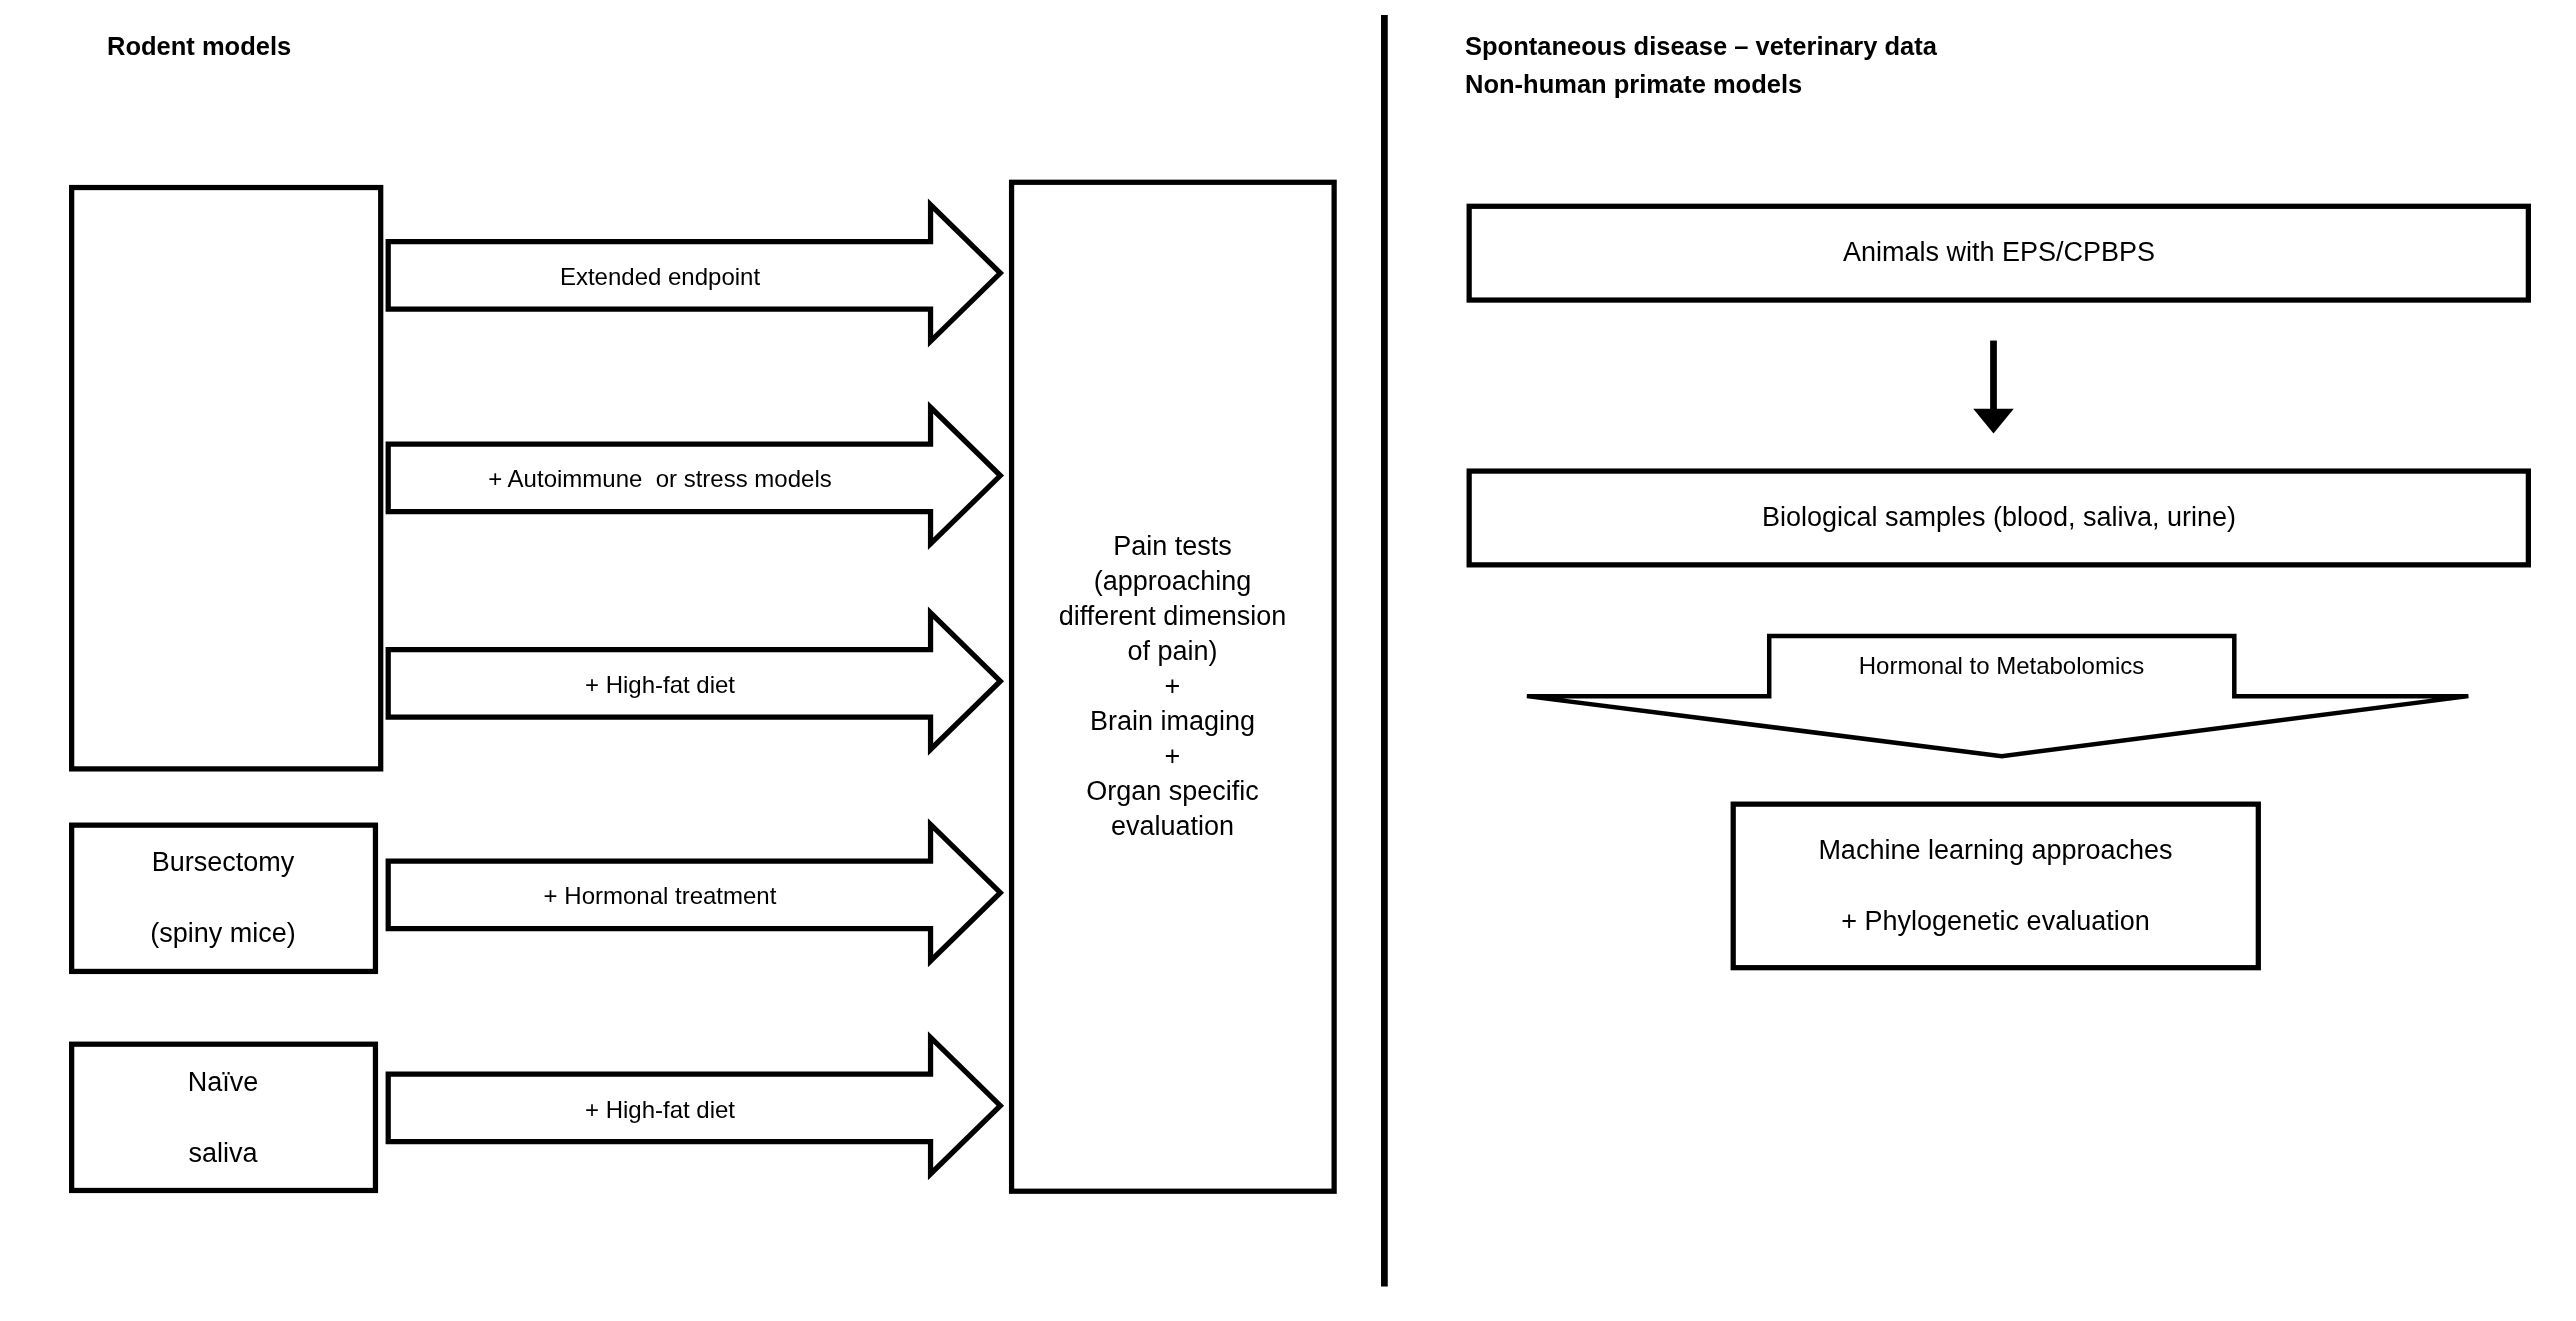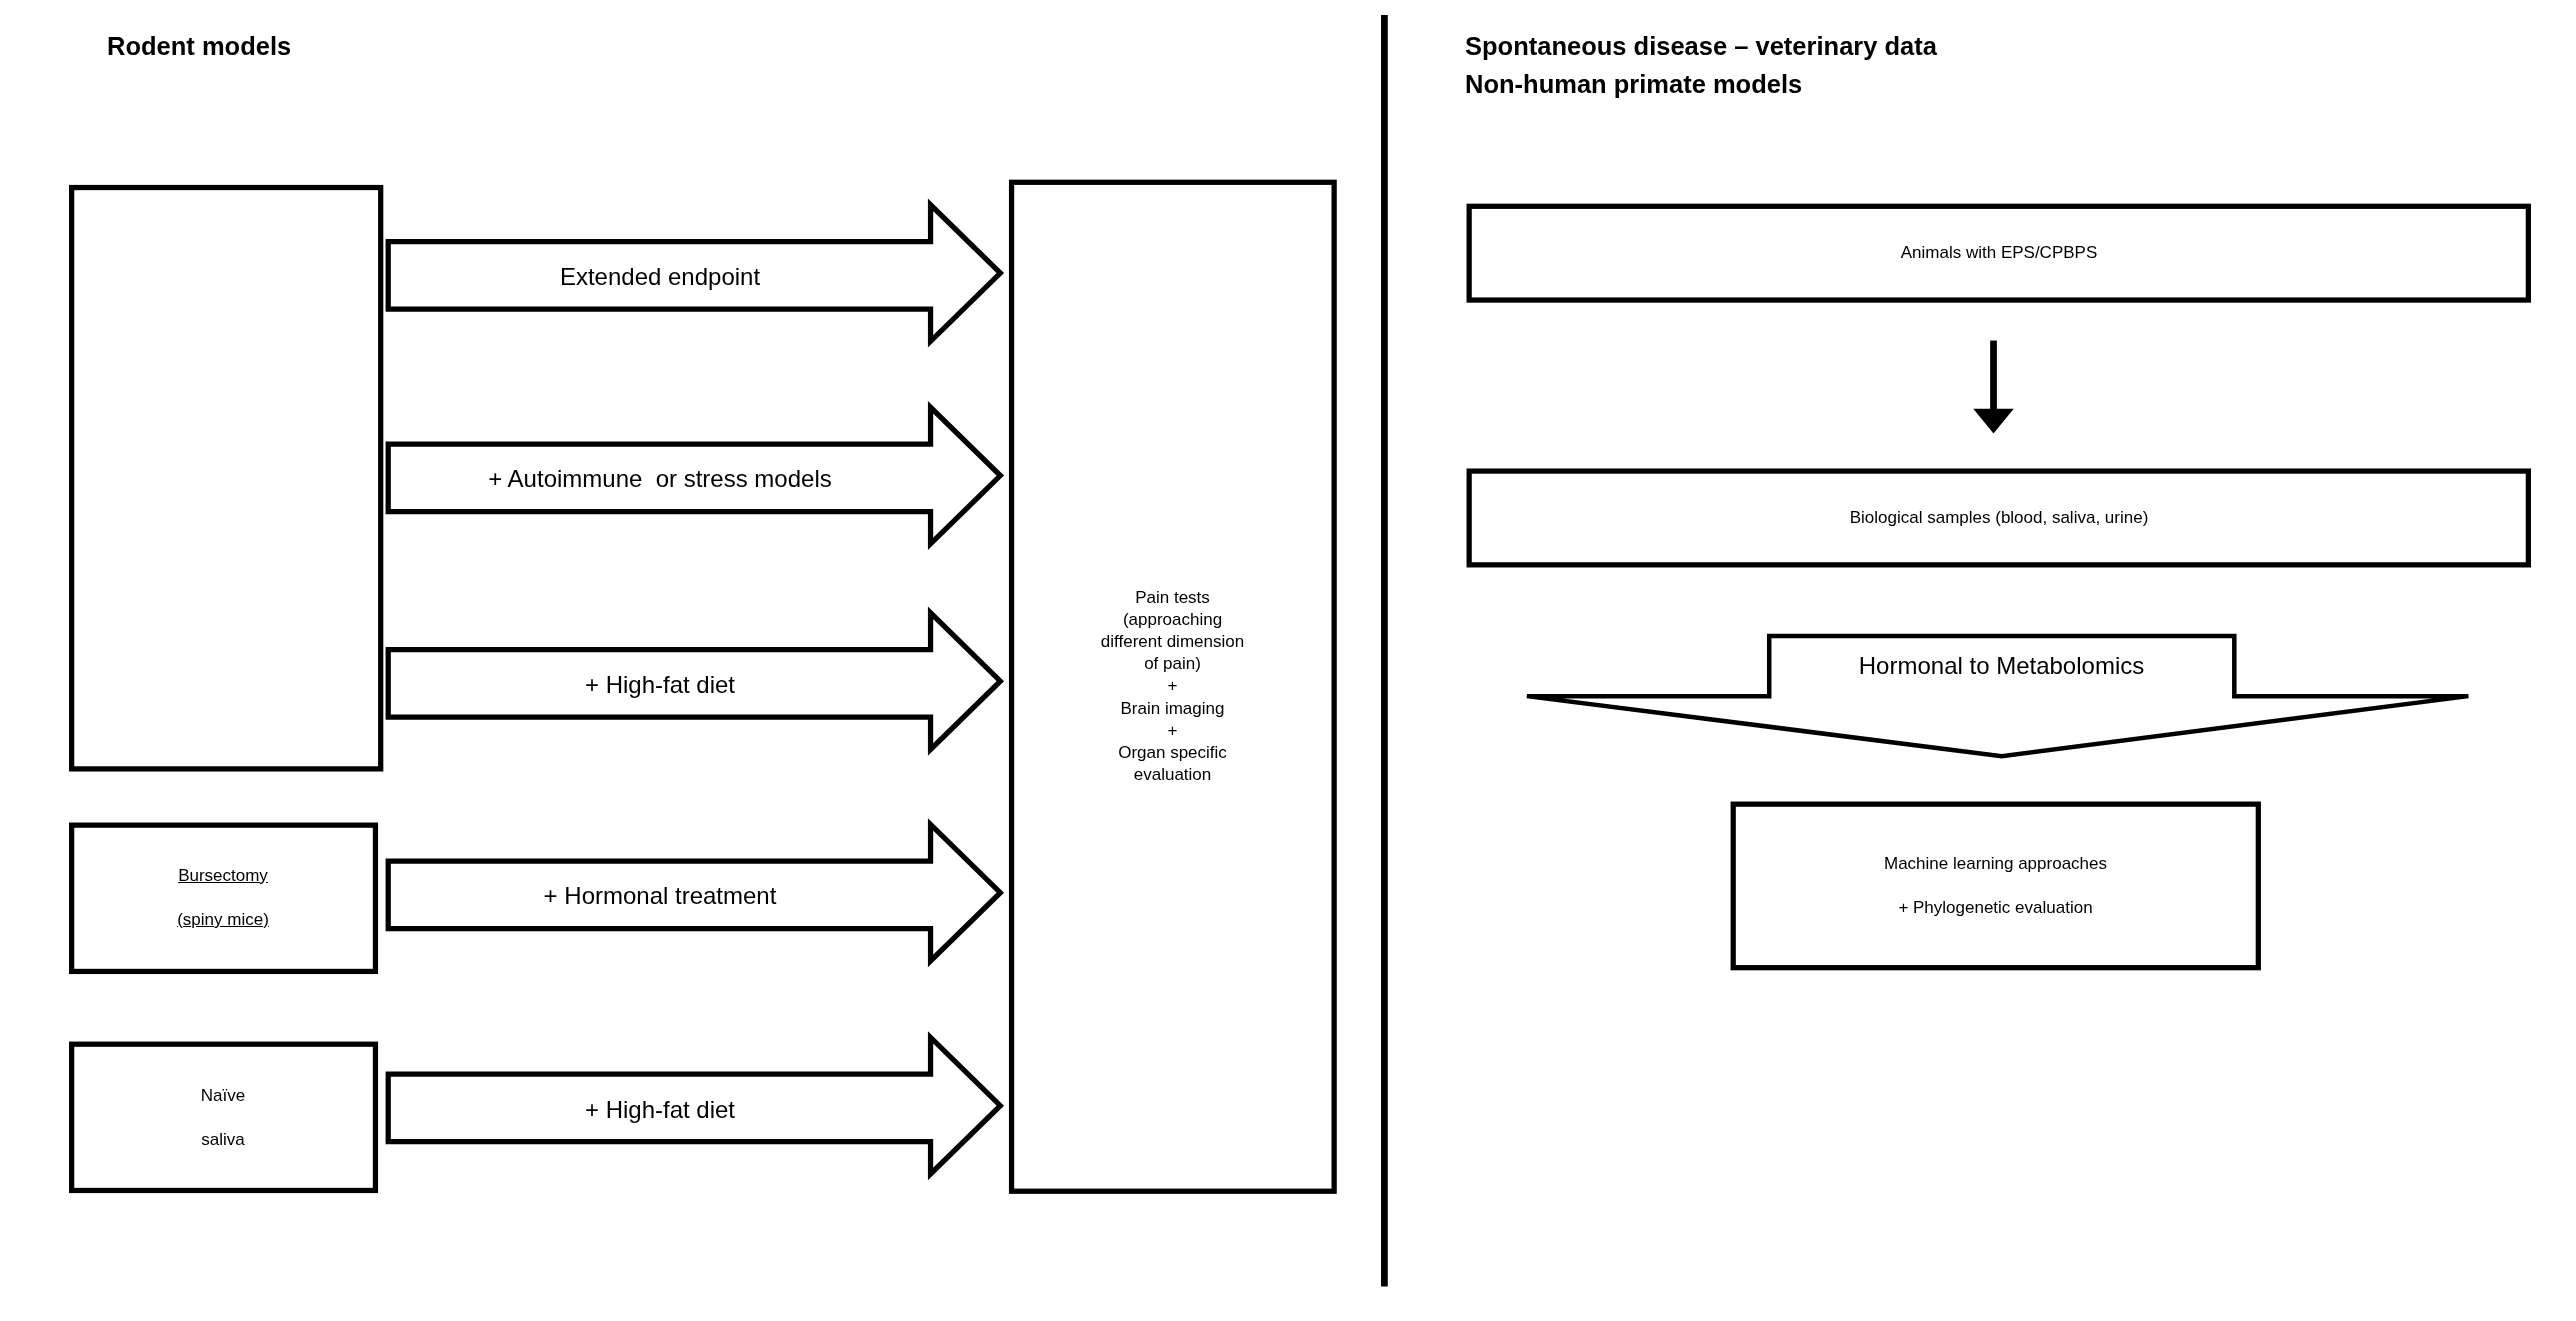--- a/index.html
+++ b/index.html
@@ -68,28 +68,28 @@
   }
   .panel-title {
     position: absolute;
     font-weight: bold;
     font-size: 25.5px;
     line-height: 1.50;
     white-space: pre-line;
     letter-spacing: 0px;
   }
   .lbl-30 { font-size: 24px; }
-  .lbl-31 { font-size: 17px; }
+  .lbl-31 { font-size: 27px; }
 
   
   #title-left  { left: 107px;  top: 27px;  }
   #title-right { left: 1465px; top: 27px;  }
 
   #box-autologous-text { left: 71px;  top: 188px;  width: 309px; height: 582px; }
-  #box-bursectomy-text { left: 71px;  top: 825px; width: 304px; height: 146px; text-decoration: underline; }
+  #box-bursectomy-text { left: 71px;  top: 825px; width: 304px; height: 146px; }
   #box-naive-text      { left: 71px;  top: 1045px; width: 304px; height: 146px; }
   #box-paintests-text  { left: 1011px; top: 182px; width: 323px; height: 1009px; }
 
   #arrow1-text { left: 390px; top: 242px;  width: 540px; height: 69px; }
   #arrow2-text { left: 390px; top: 444px;  width: 540px; height: 69px; }
   #arrow3-text { left: 390px; top: 650px;  width: 540px; height: 69px; }
   #arrow4-text { left: 390px; top: 861px; width: 540px; height: 69px; }
   #arrow5-text { left: 390px; top: 1075px; width: 540px; height: 69px; }
 
   

